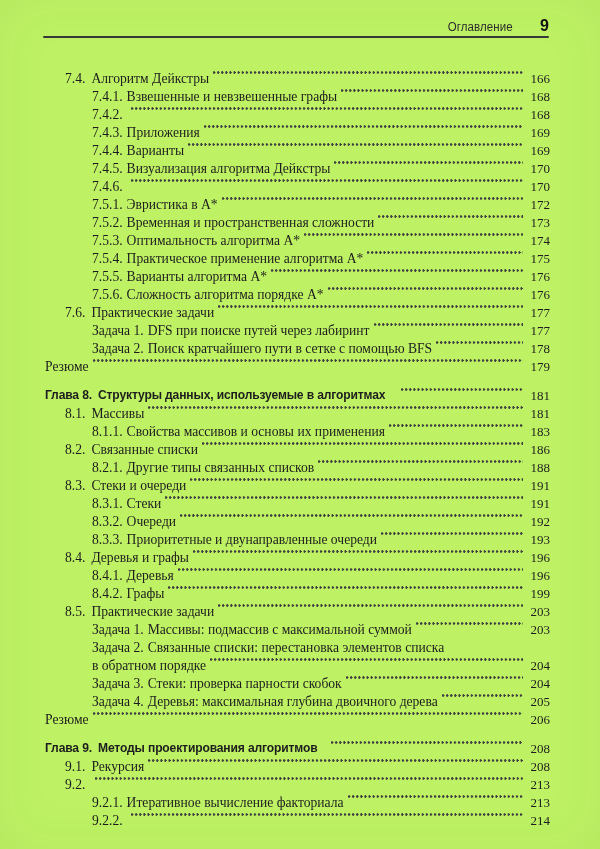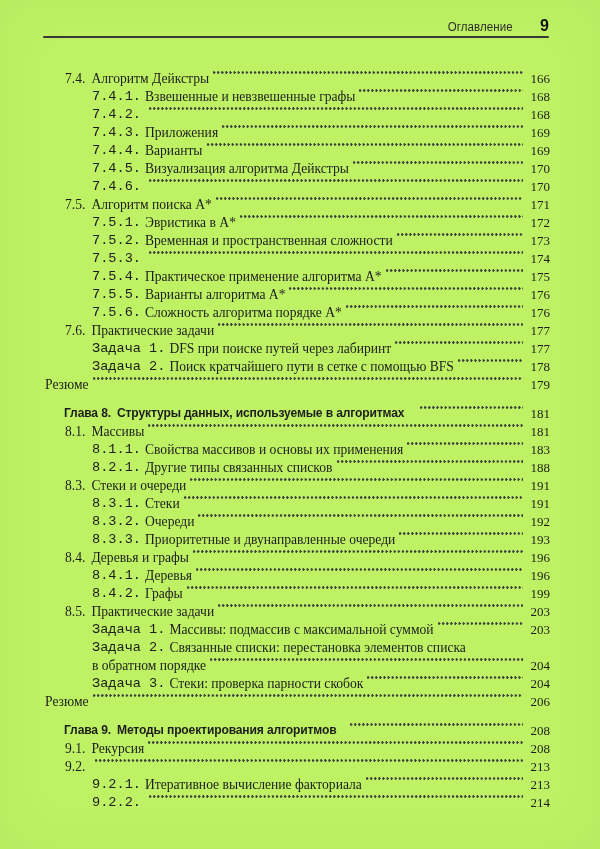--- a/index.html
+++ b/index.html
@@ -54,32 +54,32 @@
   }
   .row {
     display: flex;
     align-items: flex-start;
     height: 18px;
     font-size: 13.6px;
     white-space: nowrap;
   }
   .row.lvl1 { padding-left: 20px; }
   .row.lvl2 { padding-left: 47px; }
-  .row.gap  { margin-top: 11px; margin-left: 19px; }
+  .row.gap  { margin-top: 11px; }
   .row.bold .label,
   .row.bold .title {
     font-family: "Liberation Sans", sans-serif;
     font-weight: bold;
     font-size: 12.6px;
     letter-spacing: -0.15px;
     transform: scaleX(0.96);
     transform-origin: left bottom;
   }
   .label { margin-right: 6px; }
-  .lvl2 .label, .bold .label { margin-right: 4px; font-family: Liberation Mono, monospace; }
+  .lvl2 .label, .bold .label { margin-right: 4px; }
   .dots {
     flex: 1;
     height: 2.6px;
     margin: 0 3px 0 4px;
     background-image: radial-gradient(circle at 1.1px 1.3px, #3e3e3e 0.95px, transparent 1.3px);
     background-size: 4.1px 2.6px;
     background-repeat: repeat-x;
     background-position: left bottom;
   }
   .pnum {
@@ -133,40 +133,35 @@
     <span class="label">7.4.5.</span>
     <span class="title">Визуализация алгоритма Дейкстры</span>
     <span class="dots"></span>
     <span class="pnum">170</span>
   </div>
       <div class="row lvl2">
     <span class="label">7.4.6.</span>
     <span class="dots"></span>
     <span class="pnum">170</span>
   </div>
-      <div class="row lvl1">
-    <span class="label">7.5.</span>
-    <span class="title">Алгоритм поиска A*</span>
-    <span class="dots"></span>
-    <span class="pnum">171</span>
-  </div>
       <div class="row lvl2">
     <span class="label">7.5.1.</span>
     <span class="title">Эвристика в A*</span>
     <span class="dots"></span>
     <span class="pnum">172</span>
   </div>
       <div class="row lvl2">
     <span class="label">7.5.2.</span>
     <span class="title">Временная и пространственная сложности</span>
     <span class="dots"></span>
     <span class="pnum">173</span>
   </div>
       <div class="row lvl2">
     <span class="label">7.5.3.</span>
+    <span class="title">Оптимальность алгоритма A*</span>
     <span class="dots"></span>
     <span class="pnum">174</span>
   </div>
       <div class="row lvl2">
     <span class="label">7.5.4.</span>
     <span class="title">Практическое применение алгоритма A*</span>
     <span class="dots"></span>
     <span class="pnum">175</span>
   </div>
       <div class="row lvl2">
@@ -216,20 +211,26 @@
     <span class="title">Массивы</span>
     <span class="dots"></span>
     <span class="pnum">181</span>
   </div>
       <div class="row lvl2">
     <span class="label">8.1.1.</span>
     <span class="title">Свойства массивов и основы их применения</span>
     <span class="dots"></span>
     <span class="pnum">183</span>
   </div>
+      <div class="row lvl1">
+    <span class="label">8.2.</span>
+    <span class="title">Связанные списки</span>
+    <span class="dots"></span>
+    <span class="pnum">186</span>
+  </div>
       <div class="row lvl2">
     <span class="label">8.2.1.</span>
     <span class="title">Другие типы связанных списков</span>
     <span class="dots"></span>
     <span class="pnum">188</span>
   </div>
       <div class="row lvl1">
     <span class="label">8.3.</span>
     <span class="title">Стеки и очереди</span>
     <span class="dots"></span>
@@ -293,20 +294,26 @@
     <span class="title">в обратном порядке</span>
     <span class="dots"></span>
     <span class="pnum">204</span>
   </div>
       <div class="row lvl2">
     <span class="label">Задача 3.</span>
     <span class="title">Стеки: проверка парности скобок</span>
     <span class="dots"></span>
     <span class="pnum">204</span>
   </div>
+      <div class="row lvl2">
+    <span class="label">Задача 4.</span>
+    <span class="title">Деревья: максимальная глубина двоичного дерева</span>
+    <span class="dots"></span>
+    <span class="pnum">205</span>
+  </div>
       <div class="row lvl0">
 
     <span class="title">Резюме</span>
     <span class="dots"></span>
     <span class="pnum">206</span>
   </div>
       <div class="row lvl0 bold gap">
     <span class="label">Глава 9.</span>
     <span class="title">Методы проектирования алгоритмов</span>
     <span class="dots"></span>

